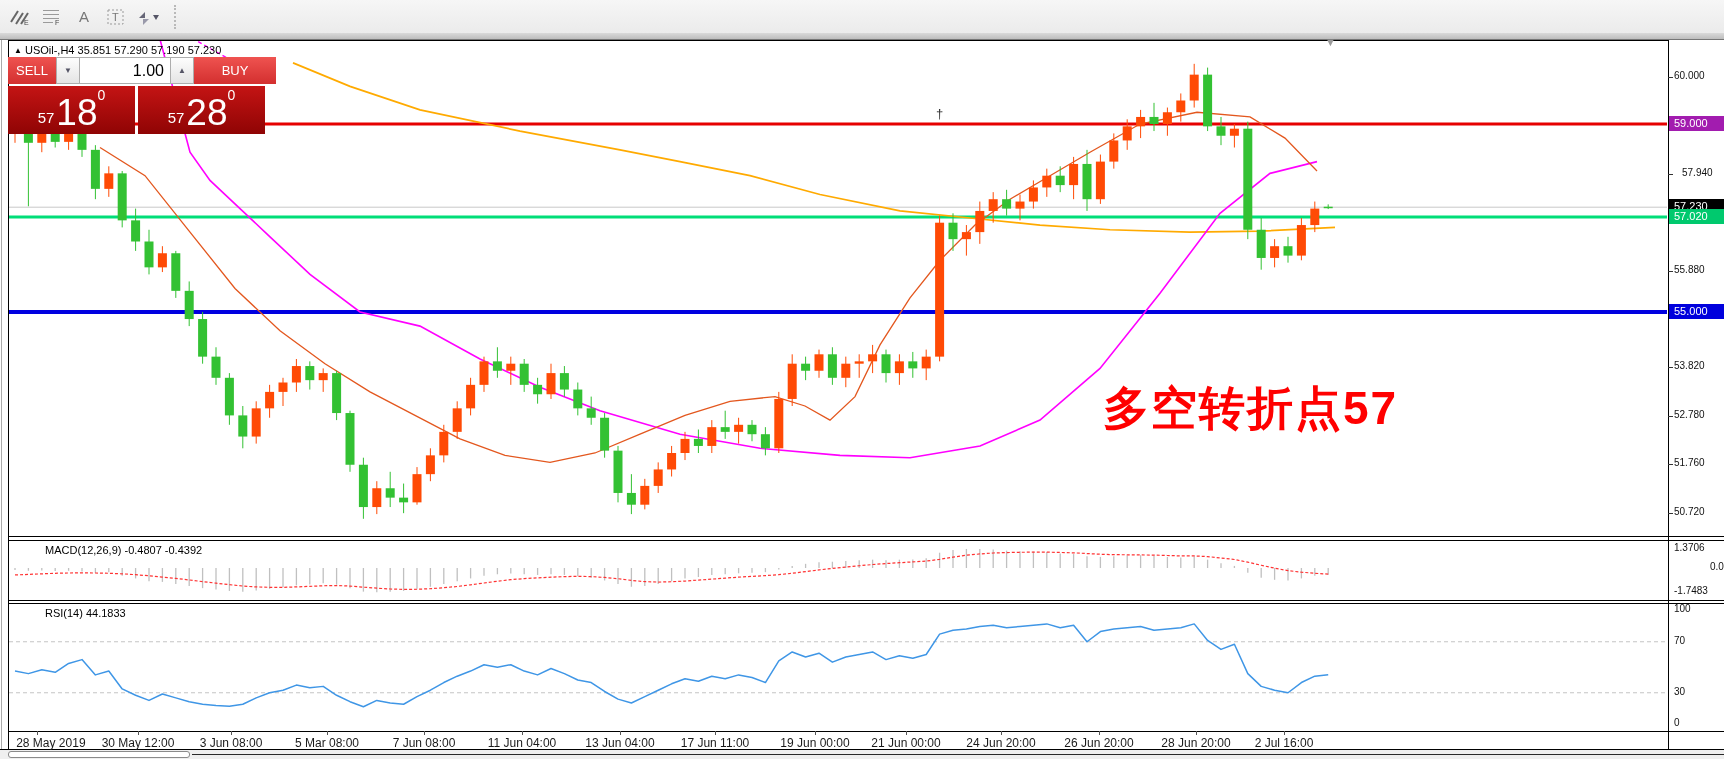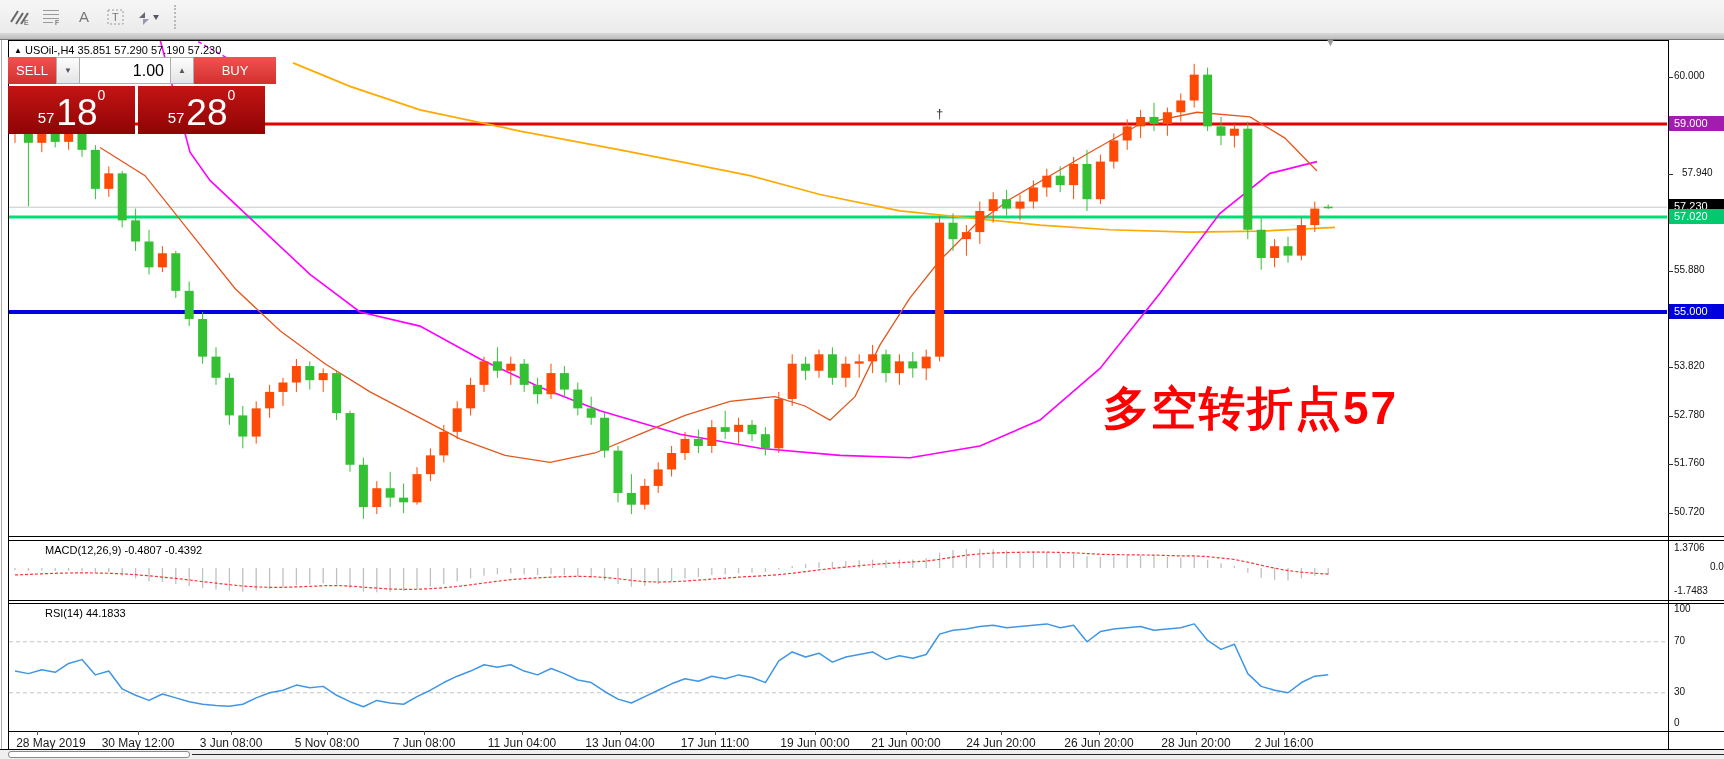--- a/index.html
+++ b/index.html
@@ -509,21 +509,21 @@
       <div class="axis-label" style="top: 717px;">0</div>
     </div>
   <div id="date-axis">
       <div class="date-tick" style="left: 37px;"></div>
       <div class="date-label" style="left: 37px; transform: translateX(-30%);">28 May 2019</div>
       <div class="date-tick" style="left: 138px;"></div>
       <div class="date-label" style="left: 138px; transform: translateX(-50%);">30 May 12:00</div>
       <div class="date-tick" style="left: 231px;"></div>
       <div class="date-label" style="left: 231px; transform: translateX(-50%);">3 Jun 08:00</div>
       <div class="date-tick" style="left: 327px;"></div>
-      <div class="date-label" style="left: 327px; transform: translateX(-50%);">5 Nov 08:00</div>
+      <div class="date-label" style="left: 327px; transform: translateX(-50%);">5 Mar 08:00</div>
       <div class="date-tick" style="left: 424px;"></div>
       <div class="date-label" style="left: 424px; transform: translateX(-50%);">7 Jun 08:00</div>
       <div class="date-tick" style="left: 522px;"></div>
       <div class="date-label" style="left: 522px; transform: translateX(-50%);">11 Jun 04:00</div>
       <div class="date-tick" style="left: 620px;"></div>
       <div class="date-label" style="left: 620px; transform: translateX(-50%);">13 Jun 04:00</div>
       <div class="date-tick" style="left: 715px;"></div>
       <div class="date-label" style="left: 715px; transform: translateX(-50%);">17 Jun 11:00</div>
       <div class="date-tick" style="left: 815px;"></div>
       <div class="date-label" style="left: 815px; transform: translateX(-50%);">19 Jun 00:00</div>

